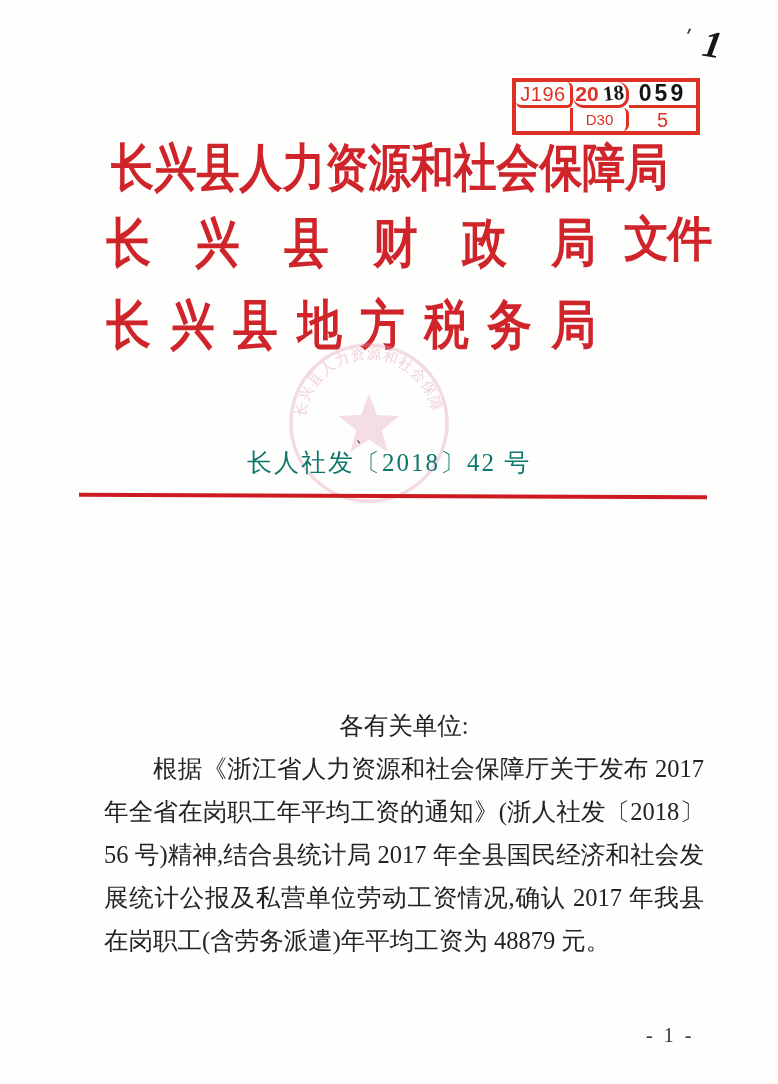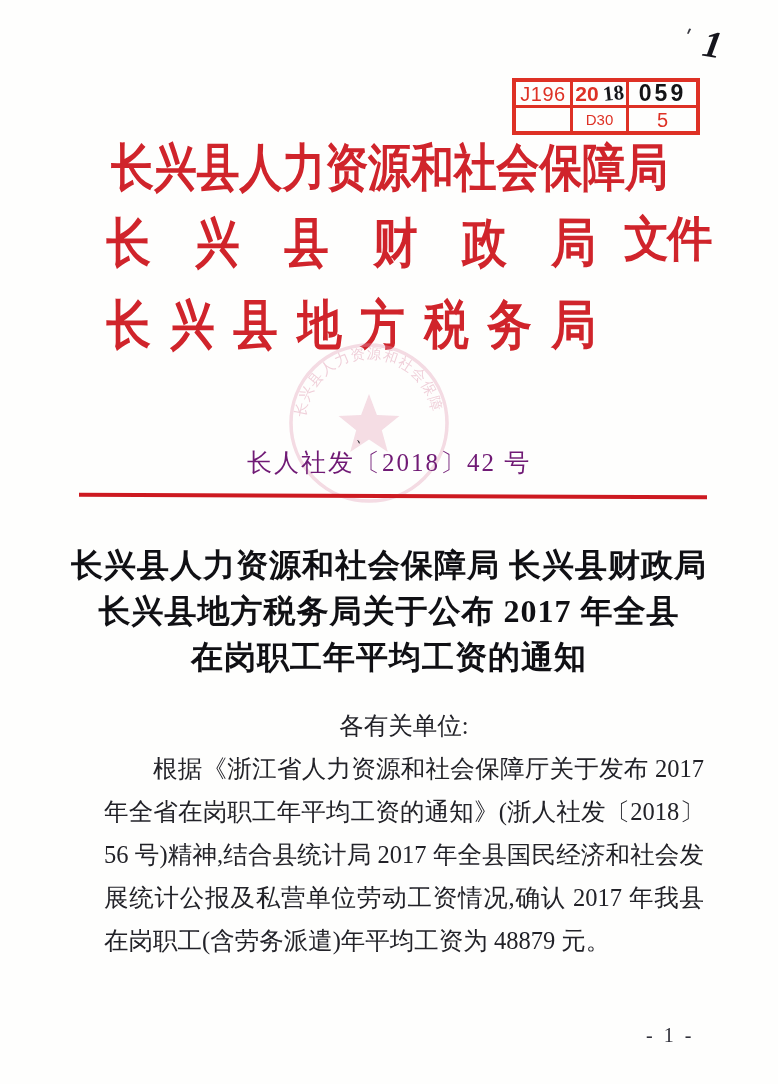--- a/index.html
+++ b/index.html
@@ -24,23 +24,23 @@
   .archive-stamp {
     position:absolute; left:512px; top:78px; width:188px; height:57px;
     border:4px solid var(--stamp-red,#de3125);
     display:grid; grid-template-columns:57px 56px 1fr; grid-template-rows:1fr 1fr;
     font-family:"Liberation Sans","DejaVu Sans",sans-serif;
     background:rgba(255,255,255,0.0);
   }
   .as-cell { display:flex; align-items:center; justify-content:center; line-height:1; }
   .as-cell.b-r { border-right:3px solid var(--stamp-red,#de3125); }
   .as-cell.b-b { border-bottom:3px solid var(--stamp-red,#de3125); }
-  .as-red   { color:var(--stamp-red,#de3125); }
+  .as-red   { color:var(--stamp-red,#de3125);border-radius:6px; }
   .as-j     { font-size:20px; letter-spacing:0.5px; }
-  .as-yearwrap { gap:4px; }
+  .as-yearwrap { gap:4px;border-radius:11px; }
   .as-year-printed { font-size:21px; font-weight:bold; color:var(--stamp-red,#de3125); }
   .as-year-written { font-size:21px; font-weight:bold; color:#16161a; transform:rotate(-6deg); font-family:"Liberation Serif",serif; }
   .as-num   { font-size:23px; font-weight:bold; color:#141416; letter-spacing:3px; }
   .as-d30   { font-size:15px; font-weight:normal; }
   .as-5     { font-size:20px; }
 
   
   .lh-line1 {
     position:absolute; left:0; top:138px; width:100%; text-align:center;
     color:var(--letterhead-red,#d0242b); font-weight:bold; font-size:51px; line-height:60px;
@@ -62,21 +62,21 @@
   }
   .lh-docword > span { display:inline-block; transform:scaleX(0.94); transform-origin:left; letter-spacing:-2px; }
 
   
   .seal { position:absolute; left:286px; top:340px; width:166px; height:166px;
           filter:blur(0.4px); opacity:0.72; }
 
   
   .doc-number {
     position:absolute; left:0; top:446px; width:100%; text-align:center;
-    font-size:25px; color:#701a75; letter-spacing:2px;
+    font-size:25px; color:#0f766e; letter-spacing:2px;
   }
   .ink-mark { position:absolute; left:356px; top:428px; font-size:15px; color:#2c2c32; transform:rotate(8deg); }
 
   
   .red-rule {
     position:absolute; left:79px; top:494px; width:628px; height:4px;
     background:var(--rule-red,#cd1a21); transform:rotate(0.25deg);
   }
 
   
@@ -154,25 +154,20 @@
     <text font-size="14.5" fill="#dd93ab" opacity="0.6" letter-spacing="1" font-family="Liberation Serif, serif">
       <textPath href="#sealArc" startOffset="0">长兴县人力资源和社会保障局</textPath>
     </text>
   </svg>
 
   <div class="doc-number">长人社发〔2018〕42 号</div>
   <span class="ink-mark">、</span>
 
   <div class="red-rule"></div>
 
-  <div class="doc-title">
-    <div>长兴县人力资源和社会保障局 长兴县财政局</div>
-    <div>长兴县地方税务局关于公布 2017 年全县</div>
-    <div>在岗职工年平均工资的通知</div>
-  </div>
 
   <div class="body-block">
     <div class="body-salutation">各有关单位:</div>
     <div class="body-paragraph">根据《浙江省人力资源和社会保障厅关于发布 2017 年全省在岗职工年平均工资的通知》(浙人社发〔2018〕56 号)精神,结合县统计局 2017 年全县国民经济和社会发展统计公报及私营单位劳动工资情况,确认 2017 年我县在岗职工(含劳务派遣)年平均工资为 48879 元。</div>
   </div>
 
   <div class="page-number">- 1 -</div>
 
 </div>
 

